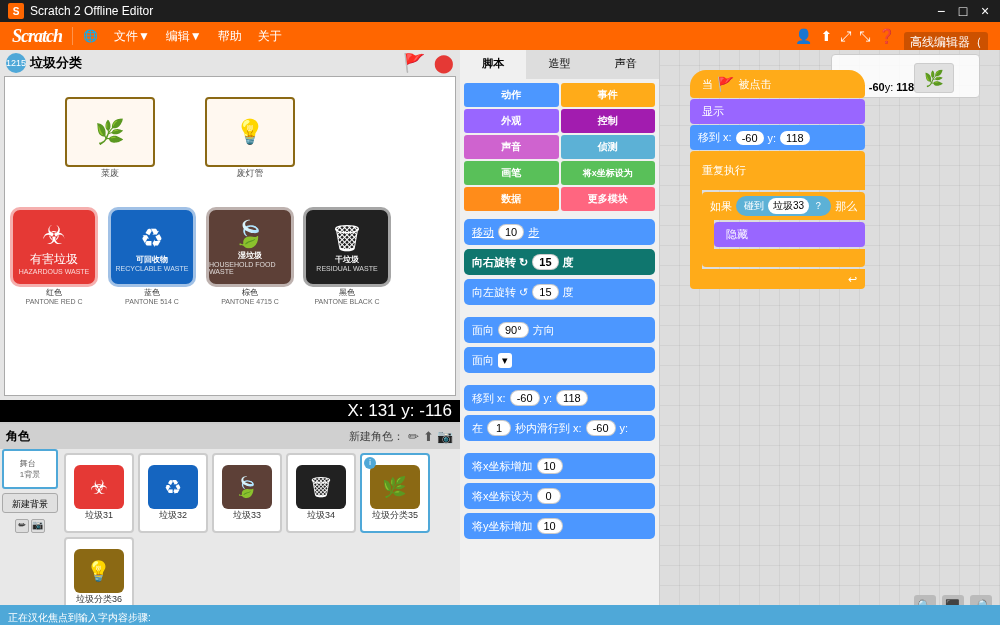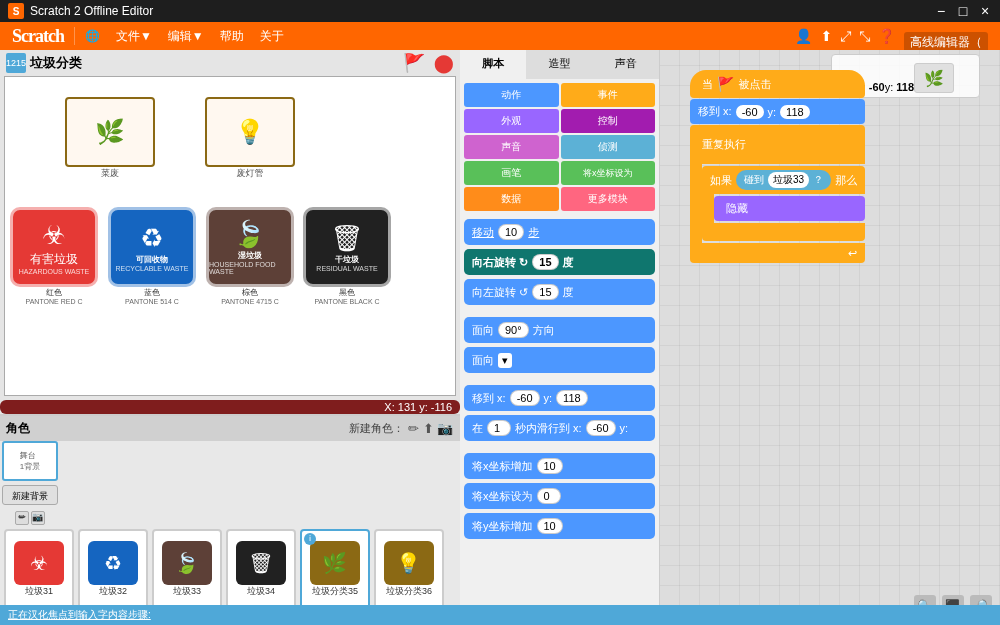--- a/index.html
+++ b/index.html
@@ -33,20 +33,21 @@
       height: 28px;
       display: flex;
       align-items: center;
       padding: 0 4px;
     }
     .scratch-logo {
       background: #ff6600;
       color: white;
       font-size: 18px;
       font-weight: 900;
+      font-style: italic;
       padding: 0 8px;
       letter-spacing: -1px;
       font-family: Georgia, serif;
     }
     .menu-item {
       color: white;
       padding: 4px 8px;
       cursor: pointer;
       font-size: 12px;
       display: flex; align-items: center; gap: 2px;
@@ -108,23 +109,23 @@
       width: 90px; height: 70px;
       border: 2px solid #8B4513;
       border-radius: 4px;
       background: #fff8f0;
       display: flex; align-items: center; justify-content: center;
       font-size: 24px;
     }
 
     
     .coord-bar {
-      background: #7f1d1d; color: white; font-size: 11px;
+      background: #000000; color: white; font-size: 17px;
       display: flex; align-items: center; justify-content: flex-end;
-      padding: 1px 8px; gap: 8px; border-radius: 6px;
+      padding: 1px 8px; gap: 8px;
     }
 
     
     #sprites-panel {
       height: calc(100% - 340px - 28px);
       background: #e8e8e8;
       border-top: 2px solid #ccc;
       overflow: hidden;
       flex: 1;
     }
@@ -187,39 +188,39 @@
       font-size: 11px; cursor: pointer; border-bottom: 2px solid transparent;
     }
     .script-tab.active { background: #f0f0f0; border-bottom: 2px solid #f0f0f0; font-weight: bold; }
 
     .categories-grid {
       display: grid; grid-template-columns: 1fr 1fr;
       gap: 2px; padding: 4px;
     }
     .cat-btn {
       border: none; border-radius: 3px; padding: 5px 4px;
-      font-size: 10px; cursor: pointer; color: white; font-weight: normal;
+      font-size: 10px; cursor: pointer; color: white; font-weight: bold;
       text-align: center;
     }
 
     .blocks-list {
       flex: 1; overflow-y: auto; padding: 4px;
     }
 
     
     .block {
       display: flex; align-items: center;
       border-radius: 5px; padding: 5px 8px;
       margin-bottom: 4px; color: white;
       font-size: 11px; cursor: pointer; gap: 4px;
       min-height: 26px;
     }
     .block-input {
       background: white; color: black; border-radius: 10px;
-      padding: 1px 6px; font-size: 11px; min-width: 24px; 
+      padding: 1px 6px; font-size: 11px; min-width: 24px; text-align: center;
       border: 1px solid rgba(0,0,0,0.2);
     }
     .block-dropdown {
       background: white; color: black; border-radius: 3px;
       padding: 1px 4px; font-size: 11px;
     }
     .block-section-gap { height: 8px; }
 
     
     #script-area {
@@ -237,22 +238,22 @@
     .sprite-coord-display {
       position: absolute; top: 4px; right: 20px;
       background: rgba(255,255,255,0.85); border: 1px solid #ccc;
       border-radius: 4px; padding: 4px 25px; font-size: 11px;
       display: flex; flex-direction: row; align-items: flex-end;
     }
 
     
     #status-bar {
       background: #4fa8d8; color: white; height: 20px;
-      display: flex; align-items: center; padding: 0 8px; font-size: 10px;
-      position: absolute; bottom: 0; left: 0; right: 0; text-decoration: underline;
+      display: flex; align-items: flex-end; padding: 0 8px; font-size: 10px;
+      position: absolute; bottom: 0; left: 0; right: 0;
     }
 
     
     .script-bottom-icons {
       position: absolute; bottom: 8px; right: 8px;
       display: flex; gap: 6px;
     }
     .s-icon-btn { width: 22px; height: 22px; background: #bbb; border-radius: 3px; display: flex; align-items: center; justify-content: center; font-size: 12px; cursor: pointer; }
     
     .blocks-list::-webkit-scrollbar { width: 6px; }
@@ -290,21 +291,21 @@
     <span class="offline-label">高线编辑器（</span>
   </div>
 </div>
 
 <div id="main">
 
   <div id="stage-area">
 
     <div class="stage-title-bar">
       <div style="display:flex;align-items:center;gap:4px;">
-        <div style="width:20px;height:20px;background:#4fa8d8;border-radius:2px;display:flex;align-items:center;justify-content:center;color:white;font-size:9px;">1215</div>
+        <div style="width:20px;height:20px;background:#4fa8d8;border-radius:10px;display:flex;align-items:center;justify-content:center;color:white;font-size:9px;">1215</div>
         <span class="stage-title">垃圾分类</span>
       </div>
       <div style="display:flex;gap:8px;">
         <button class="stage-btn green-flag">🚩</button>
         <button class="stage-btn stop-btn">⬤</button>
       </div>
     </div>
 
     <div id="stage-canvas">
 
@@ -366,21 +367,21 @@
       <div class="sprites-header">
         <span class="sprites-title">角色</span>
         <span class="new-sprite-label">新建角色：</span>
         <div class="sprite-tools">
           <button class="sprite-tool-btn">✏</button>
           <button class="sprite-tool-btn">⬆</button>
           <button class="sprite-tool-btn">📷</button>
         </div>
       </div>
 
-      <div style="display:flex;height:calc(100% - 30px);flex-direction:column;">
+      <div style="display:flex;height:calc(100% - 30px);">
 
         <div class="stage-thumb-area">
           <div class="stage-thumb">
             <span style="font-size:8px;color:#666;">舞台<br>1背景</span>
           </div>
           <div class="new-bg-btn">新建背景</div>
           <div class="bg-tools">
             <div class="bg-tool">✏</div>
             <div class="bg-tool">📷</div>
           </div>
@@ -498,20 +499,23 @@
           <span style="font-size:16px;">🌿</span>
         </div>
       </div>
 
       <div style="position:absolute;left:30px;top:20px;display:flex;flex-direction:column;gap:1px;">
 
         <div style="background:#ffab19;border-radius:16px 16px 4px 4px;padding:6px 12px;color:white;font-size:11px;display:flex;align-items:center;gap:4px;min-height:28px;">
           当 <span style="color:#4caf50;font-size:14px;">🚩</span> 被点击
         </div>
 
+        <div style="background:#9966ff;border-radius:4px;padding:5px 12px;color:white;font-size:11px;min-height:24px;display:flex;align-items:center;">
+          显示
+        </div>
 
         <div style="background:#4c97ff;border-radius:4px;padding:5px 8px;color:white;font-size:11px;min-height:24px;display:flex;align-items:center;gap:4px;">
           移到 x: <span style="background:white;color:black;border-radius:10px;padding:1px 6px;font-size:11px;">-60</span> y: <span style="background:white;color:black;border-radius:10px;padding:1px 6px;font-size:11px;">118</span>
         </div>
 
         <div style="display:flex;flex-direction:column;">
           <div style="background:#ffab19;border-radius:4px 4px 0 0;padding:12px 12px;color:white;font-size:11px;min-height:24px;display:flex;align-items:center;">
             重复执行
           </div>
 

